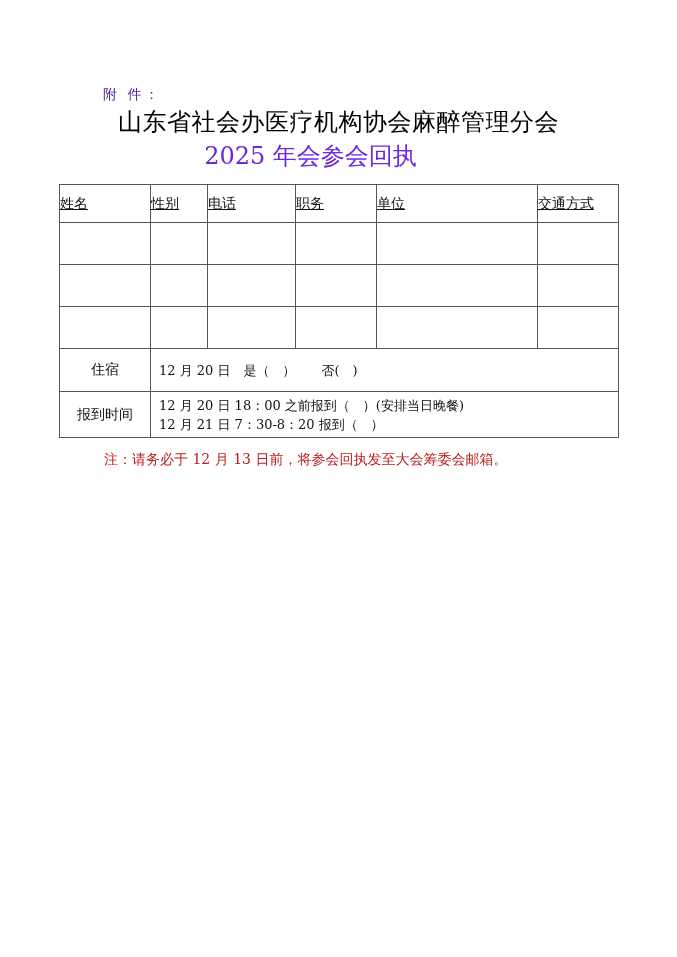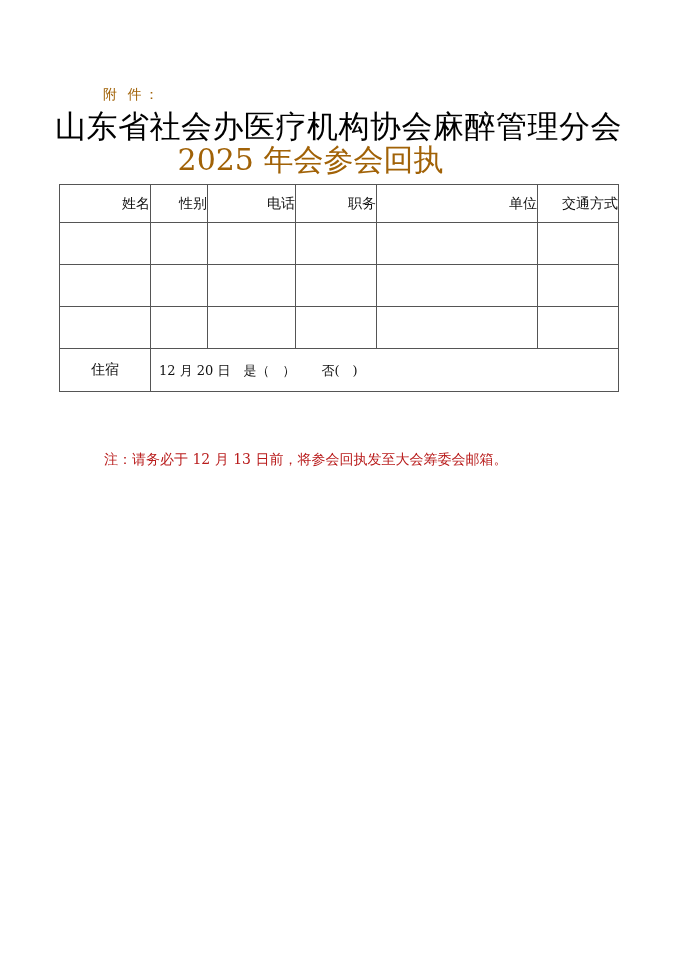--- a/index.html
+++ b/index.html
@@ -3,38 +3,38 @@
 <meta charset="utf-8">
 <style>
   html, body { margin: 0; padding: 0; }
   body {
     width: 677px; height: 957px; background: #ffffff; position: relative;
     font-family: "DejaVu Serif", "Liberation Serif", serif; color: #111;
     overflow: hidden;
   }
   .attach {
     position: absolute; left: 103px; top: 86px;
-    font-size: 14px; letter-spacing: 3px; color: #a16207;
+    font-size: 14px; letter-spacing: 3px; color: #4c1d95;
   }
   .title1 {
     position: absolute; left: 0; width: 677px; top: 106px; text-align: center;
-    font-size: 31px; color: #000; letter-spacing: 0.5px;
+    font-size: 24px; color: #000; letter-spacing: 0.5px;
   }
   .title2 {
     position: absolute; left: 0; width: 621px; top: 140px; text-align: center;
-    font-size: 30px; color: #a16207;
+    font-size: 24px; color: #6d28d9;
   }
   table.form {
     position: absolute; left: 59px; top: 184px; width: 559px;
     border-collapse: collapse; table-layout: fixed;
   }
   table.form td, table.form th {
     border: 1px solid #555; padding: 0; font-size: 14px; font-weight: normal;
   }
-  table.form th { height: 37px; text-align: right; font-family: "DejaVu Sans", "Liberation Sans", sans-serif; }
+  table.form th { height: 37px; text-align: left; font-family: "DejaVu Sans", "Liberation Sans", sans-serif; text-decoration: underline; }
   tr.blank td { height: 41px; }
   .lbl { text-align: center; font-family: Liberation Serif, serif; font-weight: bold; font-size: 14px; }
   tr.lodging td { height: 42px; }
   tr.checkin td { height: 45px; }
   .val { padding-left: 8px !important; font-size: 13px !important; line-height: 19px; }
   .note {
     position: absolute; left: 104px; top: 451px; font-size: 14px; color: #b91c1c;
   }
 </style>
 </head>
@@ -83,16 +83,23 @@
     <td></td>
     <td></td>
     <td></td>
     <td></td>
     <td></td>
   </tr>
   <tr class="lodging">
     <td class="lbl">住宿</td>
     <td class="val" colspan="5">12 月 20 日　是（　）　　否(　)</td>
   </tr>
+  <tr class="checkin">
+    <td class="lbl">报到时间</td>
+    <td class="val" colspan="5">
+      <div>12 月 20 日 18：00 之前报到（　）(安排当日晚餐)</div>
+      <div>12 月 21 日 7：30-8：20 报到（　）</div>
+    </td>
+  </tr>
 </tbody>
   </table>
 
 <div class="note">注：请务必于 12 月 13 日前，将参会回执发至大会筹委会邮箱。</div>
 
 </body></html>

